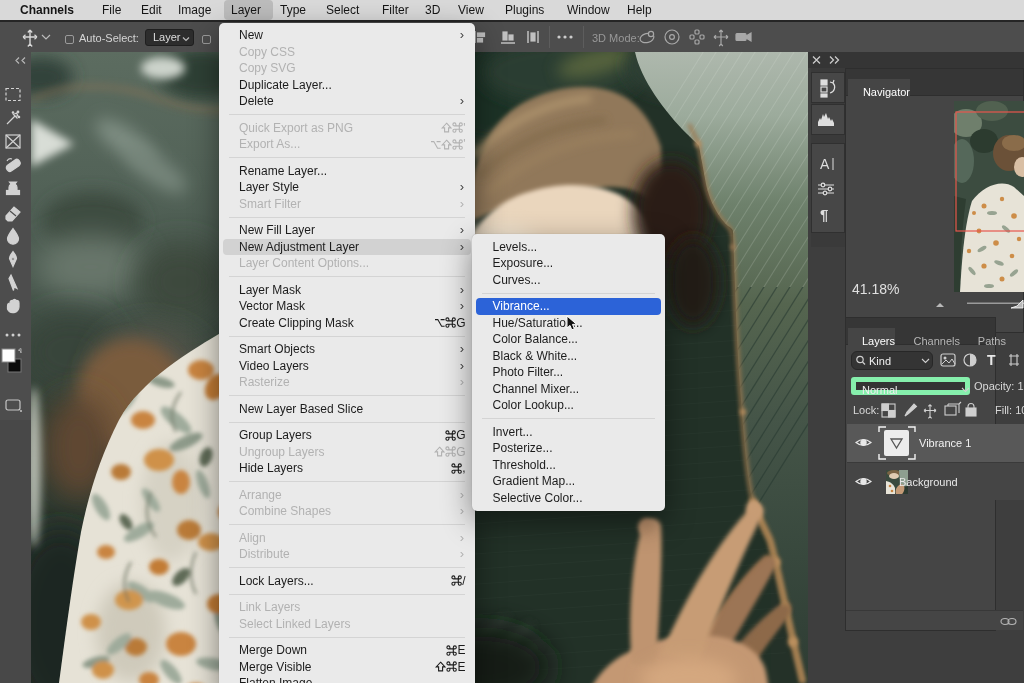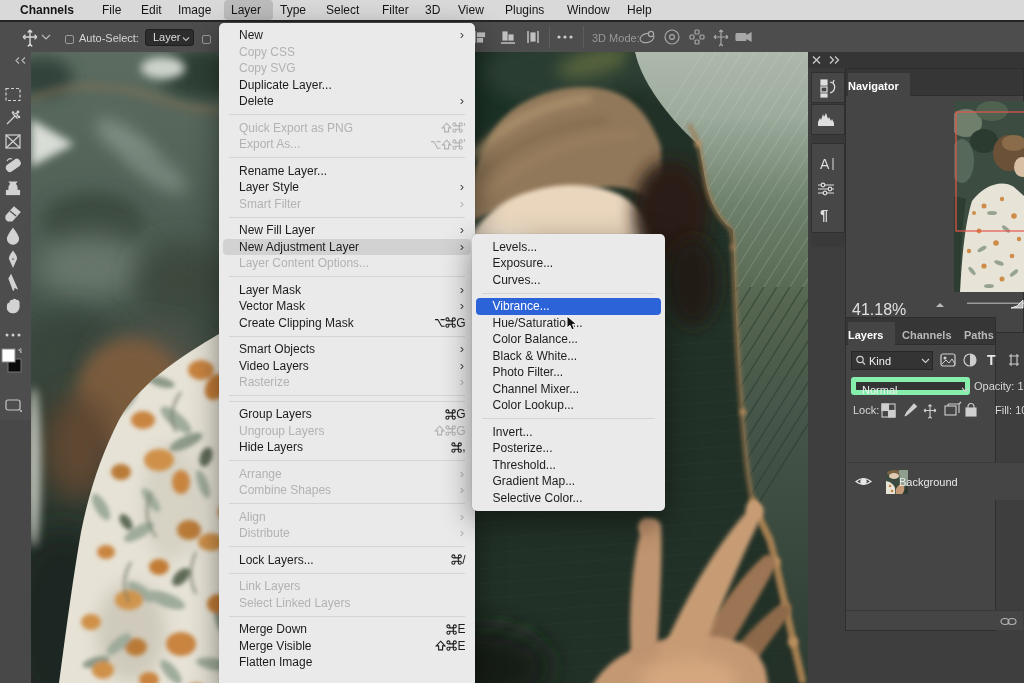--- a/index.html
+++ b/index.html
@@ -16,21 +16,21 @@
 .vsep{position:absolute;top:4px;width:1px;height:22px;background:#5d5d5d}
 #lyrbtn{position:absolute;left:145px;top:7px;width:49px;height:17px;background:#2d2d2d;border:1px solid #1f1f1f;border-radius:3px;color:#ddd;font-size:11px;line-height:15px;padding-left:7px}
 .cb{position:absolute;width:9px;height:9px;border:1px solid #9b9b9b;border-radius:2px;top:13px}
 
 #toolbar{position:absolute;left:0;top:52px;width:31px;height:631px;background:#4d4d4d}
 #toolbar svg{position:absolute;left:0;top:0}
 
 #rightarea{position:absolute;left:808px;top:52px;width:216px;height:631px;background:#3e3e3e}
 .panel{position:absolute;background:#454545;border:1px solid #2e2e2e}
 .tabbar{position:absolute;left:0;top:0;width:100%;background:#363636;border-bottom:1px solid #2e2e2e}
-.tab{position:absolute;top:4px;color:#b8b8b8;font-size:11px;font-weight:bold;text-align:left}
+.tab{position:absolute;top:10px;color:#b8b8b8;font-size:11px;font-weight:normal;text-align:right}
 .tab.act{background:#454545;color:#fff}
 
 .macmenu{position:absolute;background:#eaeaea;border-radius:5px;box-shadow:0 10px 30px rgba(0,0,0,.45),0 0 1px rgba(0,0,0,.3);font-size:12px;color:#1c1c1c}
 .mi{height:16.5px;line-height:16.5px;padding-left:20.5px;position:relative;white-space:nowrap}
 .mi.dis{color:#b2b2b2}
 .mi .arr{position:absolute;right:11px;top:0;font-size:13px;color:#444}
 .mi.dis .arr{color:#b2b2b2}
 .mi .sc{position:absolute;right:9px;top:0}
 .msep{height:1px;background:#d4d4d4;margin:4.5px 10px}
 .mhl{position:absolute;left:4px;right:4px;height:16.5px;background:#d2d2d2;border-radius:4px;z-index:-1}
@@ -427,36 +427,36 @@
               <ellipse cx="52" cy="128" rx="5" ry="2" transform="rotate(40 52 128)"></ellipse>
               <ellipse cx="28" cy="148" rx="5" ry="2" transform="rotate(-30 28 148)"></ellipse>
               <ellipse cx="45" cy="162" rx="5" ry="2" transform="rotate(20 45 162)"></ellipse>
               <ellipse cx="60" cy="172" rx="5" ry="2" transform="rotate(-40 60 172)"></ellipse>
               <ellipse cx="18" cy="170" rx="5" ry="2" transform="rotate(50 18 170)"></ellipse>
               <ellipse cx="35" cy="185" rx="5" ry="2"></ellipse>
         </g>
         <rect x="2" y="11" width="75" height="119" fill="none" stroke="#e8554d" stroke-width="1.2"></rect>
       </svg>
     </div>
-    <span class="abs" style="left:6px;top:232px;font-size:16px;color:#e0e0e0">41.18%</span>
+    <span class="abs" style="left:6px;top:212px;font-size:14px;color:#e0e0e0">41.18%</span>
     <svg class="abs" style="left:88px;top:226px" width="91" height="18" fill="#b9b9b9">
       <path d="M2,12 l4,-4 4,4 z"></path>
       <rect x="33" y="7.5" width="58" height="1.5" fill="#9a9a9a"></rect>
       <path d="M83,11 l6,-6 v8 h-12 z" stroke="#fff" stroke-width="0.8"></path>
     </svg>
   </div>
 
   <div class="panel" style="left:37px;top:265px;width:151px;height:314px">
     <div class="tabbar" style="height:27px">
       <div class="tab act" style="left:2px;width:47px;line-height:27px;height:27px">Layers</div>
       <div class="tab" style="left:56px;width:58px;line-height:27px;height:27px">Channels</div>
       <div class="tab" style="left:118px;width:42px;line-height:27px;height:27px">Paths</div>
     </div>
 
-    <div class="abs" style="left:5px;top:33px;width:82px;height:19px;background:#343434;border:1px solid #272727;border-radius:0">
+    <div class="abs" style="left:5px;top:33px;width:82px;height:19px;background:#343434;border:1px solid #272727;border-radius:6px">
       <svg width="82" height="17" fill="none" stroke="#cfcfcf" stroke-width="1.2">
             <circle cx="8" cy="7.5" r="3.2"></circle>
             <path d="M10.5,10 l2.5,2.5"></path>
             <path d="M70,7 l3.5,3.5 l3.5,-3.5" stroke-width="1.1"></path>
           </svg>
       <span class="abs" style="left:17px;top:2.5px;font-size:11px;color:#f0f0f0">Kind</span>
     </div>
     <svg class="abs" style="left:90px;top:33px" width="89" height="19" fill="none" stroke="#cfcfcf" stroke-width="1.2">
       <rect x="5" y="3" width="14" height="12" rx="2"></rect>
           <circle cx="9" cy="7" r="1.5" fill="#cfcfcf" stroke="none"></circle>
@@ -494,20 +494,35 @@
             <rect x="0" y="2" width="11" height="9"></rect>
             <path d="M3,2 v-2 m0,0 l11,0 m0,0 v9 m0,-9 l2,-2"></path>
           </g>
       <g transform="translate(87,2)">
             <rect x="0" y="5" width="10" height="8" fill="#cfcfcf"></rect>
             <path d="M2,5 V3.5 a3,3 0 0 1 6,0 V5"></path>
           </g>
     </svg>
     <span class="abs" style="left:149px;top:86px;font-size:11px;color:#d8d8d8;white-space:nowrap">Fill: 10</span>
 
+    <div class="abs" style="left:1px;top:106px;width:177px;height:38px;background:#585858">
+      <svg class="abs" style="left:8px;top:12px" width="17" height="13" fill="none" stroke="#e8e8e8" stroke-width="1.2">
+            <path d="M1,6.5 Q8.5,0.5 16,6.5 Q8.5,12.5 1,6.5 Z"></path>
+            <circle cx="8.5" cy="6.5" r="2.6" fill="#e8e8e8"></circle>
+          </svg>
+      <div class="abs" style="left:37px;top:6px;width:25px;height:26px;background:#ececec;border-radius:2px">
+        <svg width="25" height="26" fill="none" stroke="#555" stroke-width="1.3">
+              <path d="M7,9 h11 l-5.5,9 z"></path>
+            </svg>
+      </div>
+      <svg class="abs" style="left:30px;top:0" width="40" height="38" fill="none" stroke="#f2f2f2" stroke-width="1.4">
+            <path d="M2,8 v-5 h7 M31,3 h7 v5 M38,30 v5 h-7 M9,35 h-7 v-5"></path>
+          </svg>
+      <span class="abs" style="left:72px;top:13px;font-size:11px;color:#f2f2f2">Vibrance 1</span>
+    </div>
 
     <div class="abs" style="left:1px;top:144px;width:177px;height:38px;background:#454545;border-top:1px solid #3a3a3a">
       <svg class="abs" style="left:8px;top:12px" width="17" height="13" fill="none" stroke="#e8e8e8" stroke-width="1.2">
             <path d="M1,6.5 Q8.5,0.5 16,6.5 Q8.5,12.5 1,6.5 Z"></path>
             <circle cx="8.5" cy="6.5" r="2.6" fill="#e8e8e8"></circle>
           </svg>
       <div class="abs" style="left:39px;top:7px;width:22px;height:24px" id="bgthumb">
         <svg width="22" height="24" viewBox="0 0 22 24">
           <rect width="22" height="24" fill="#3a4a3e"></rect>
           <ellipse cx="8" cy="3" rx="7" ry="3" fill="#7a6344"></ellipse>
@@ -564,20 +579,21 @@
   <div class="mi">Create Clipping Mask<span class="sc"><svg class="k">
             <use href="#opt"></use>
           </svg><svg class="k">
             <use href="#cmd"></use>
           </svg>G</span></div>
   <div class="msep"></div>
   <div class="mi">Smart Objects<span class="arr">›</span></div>
   <div class="mi">Video Layers<span class="arr">›</span></div>
   <div class="mi dis">Rasterize<span class="arr">›</span></div>
   <div class="msep"></div>
+  <div class="mi">New Layer Based Slice</div>
   <div class="msep"></div>
   <div class="mi">Group Layers<span class="sc"><svg class="k">
             <use href="#cmd"></use>
           </svg>G</span></div>
   <div class="mi dis">Ungroup Layers<span class="sc"><svg class="k">
             <use href="#shf"></use>
           </svg><svg class="k">
             <use href="#cmd"></use>
           </svg>G</span></div>
   <div class="mi">Hide Layers<span class="sc"><svg class="k">

